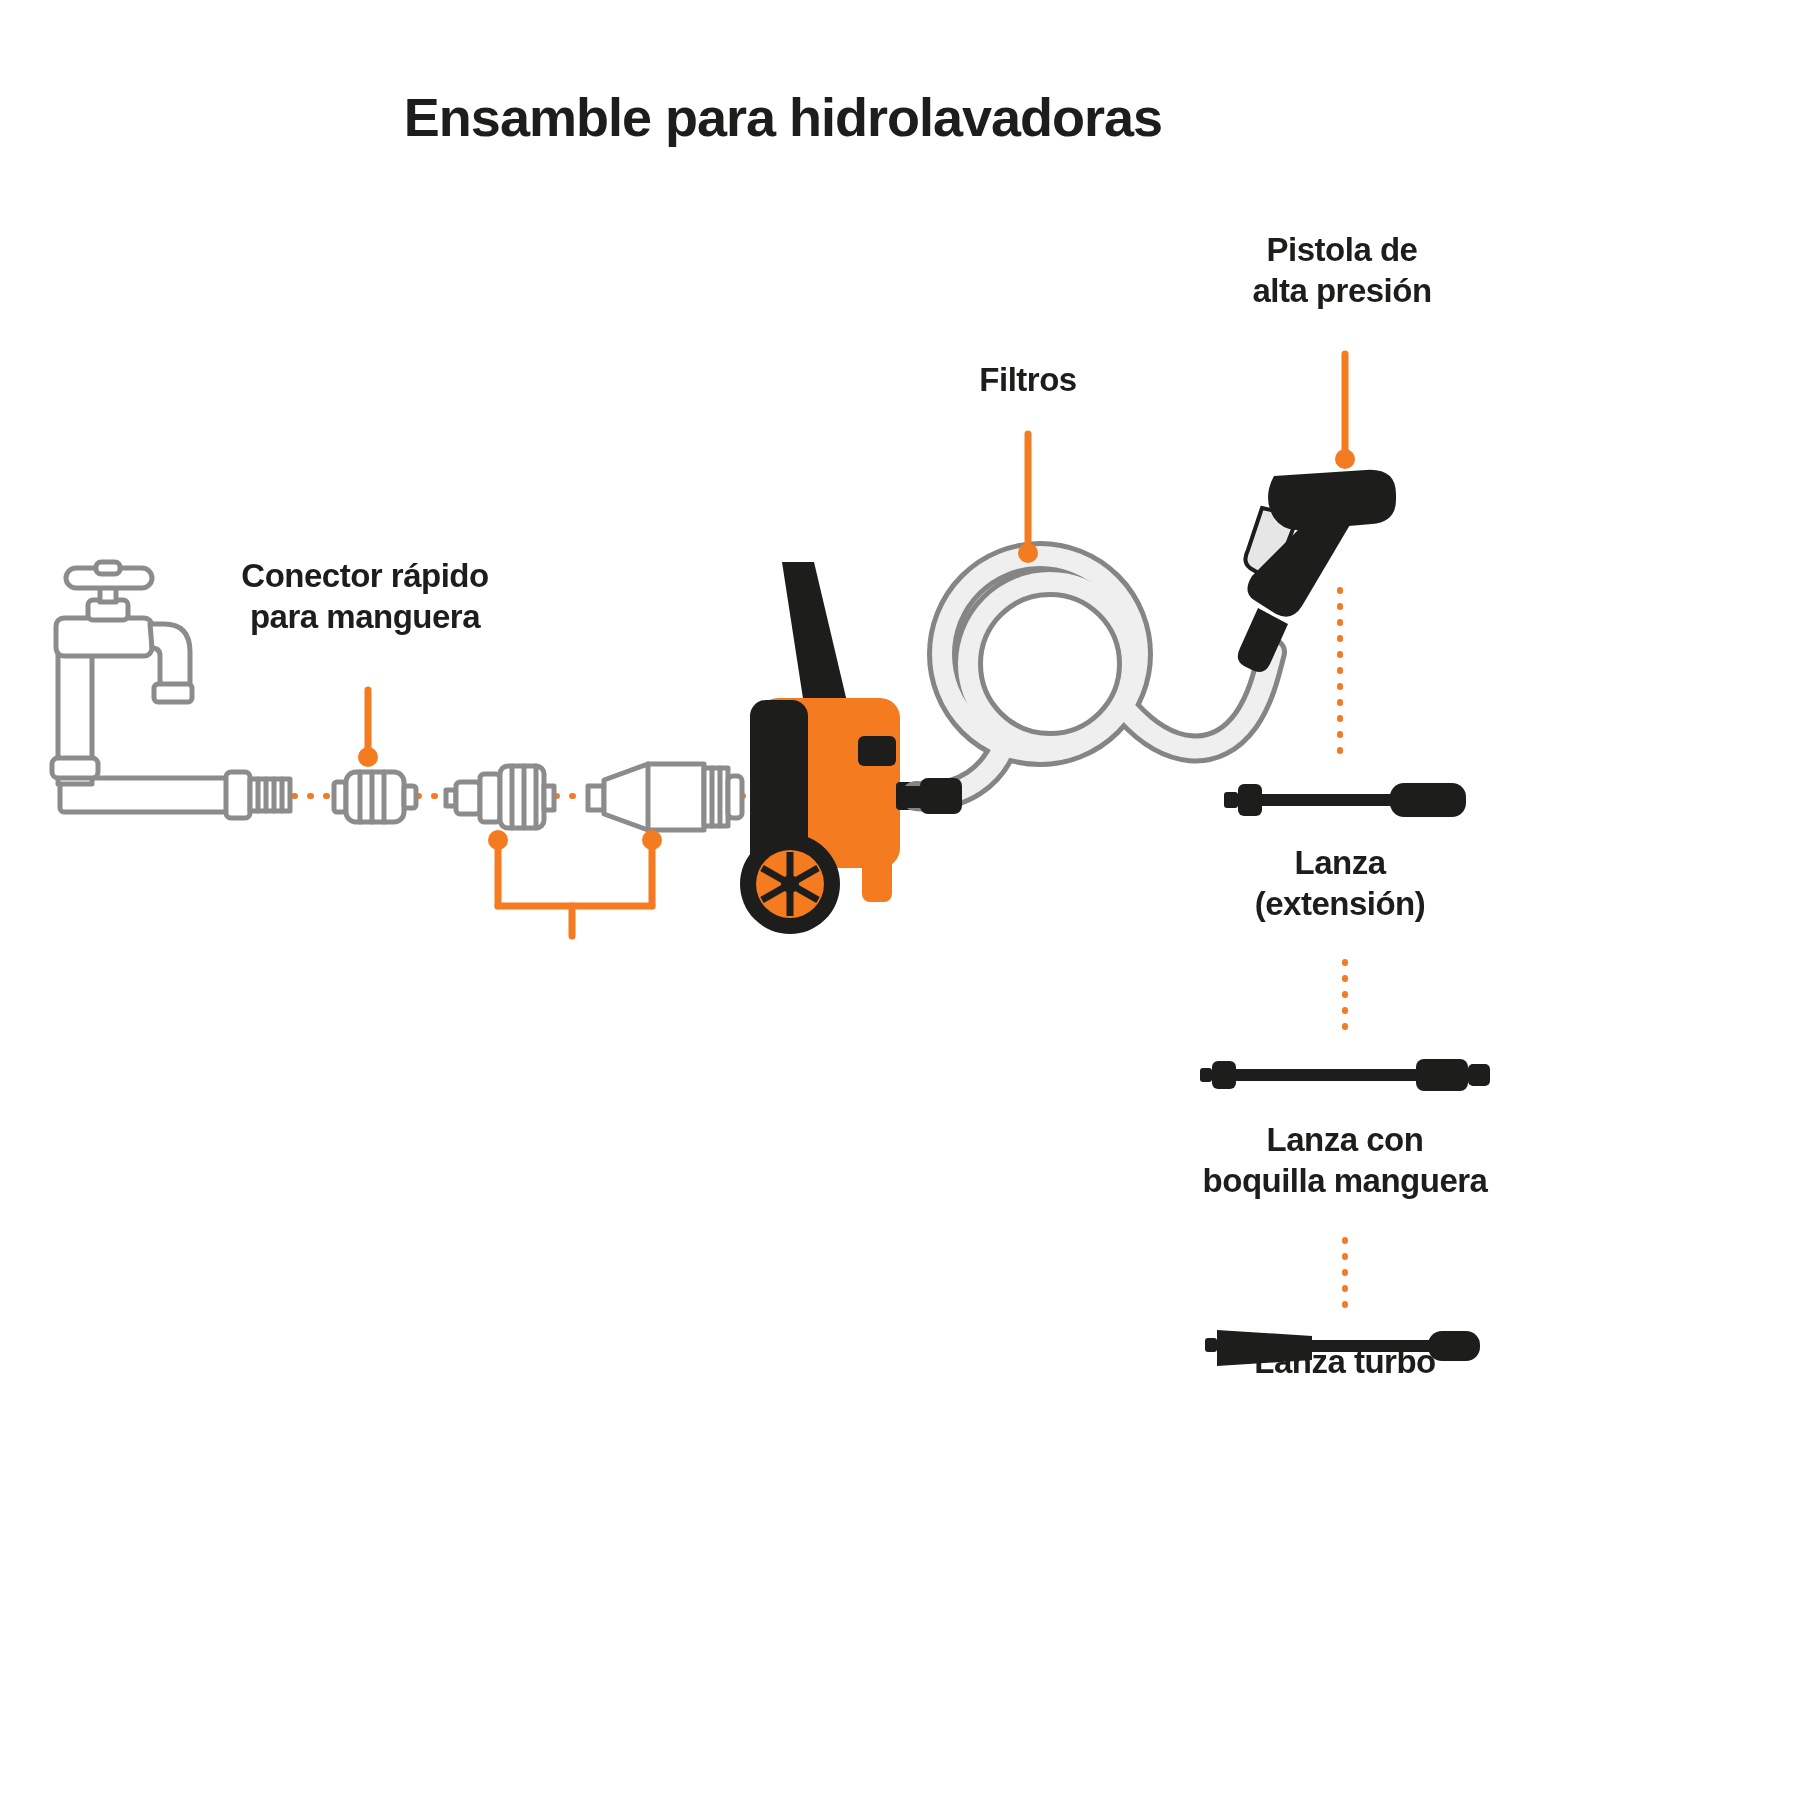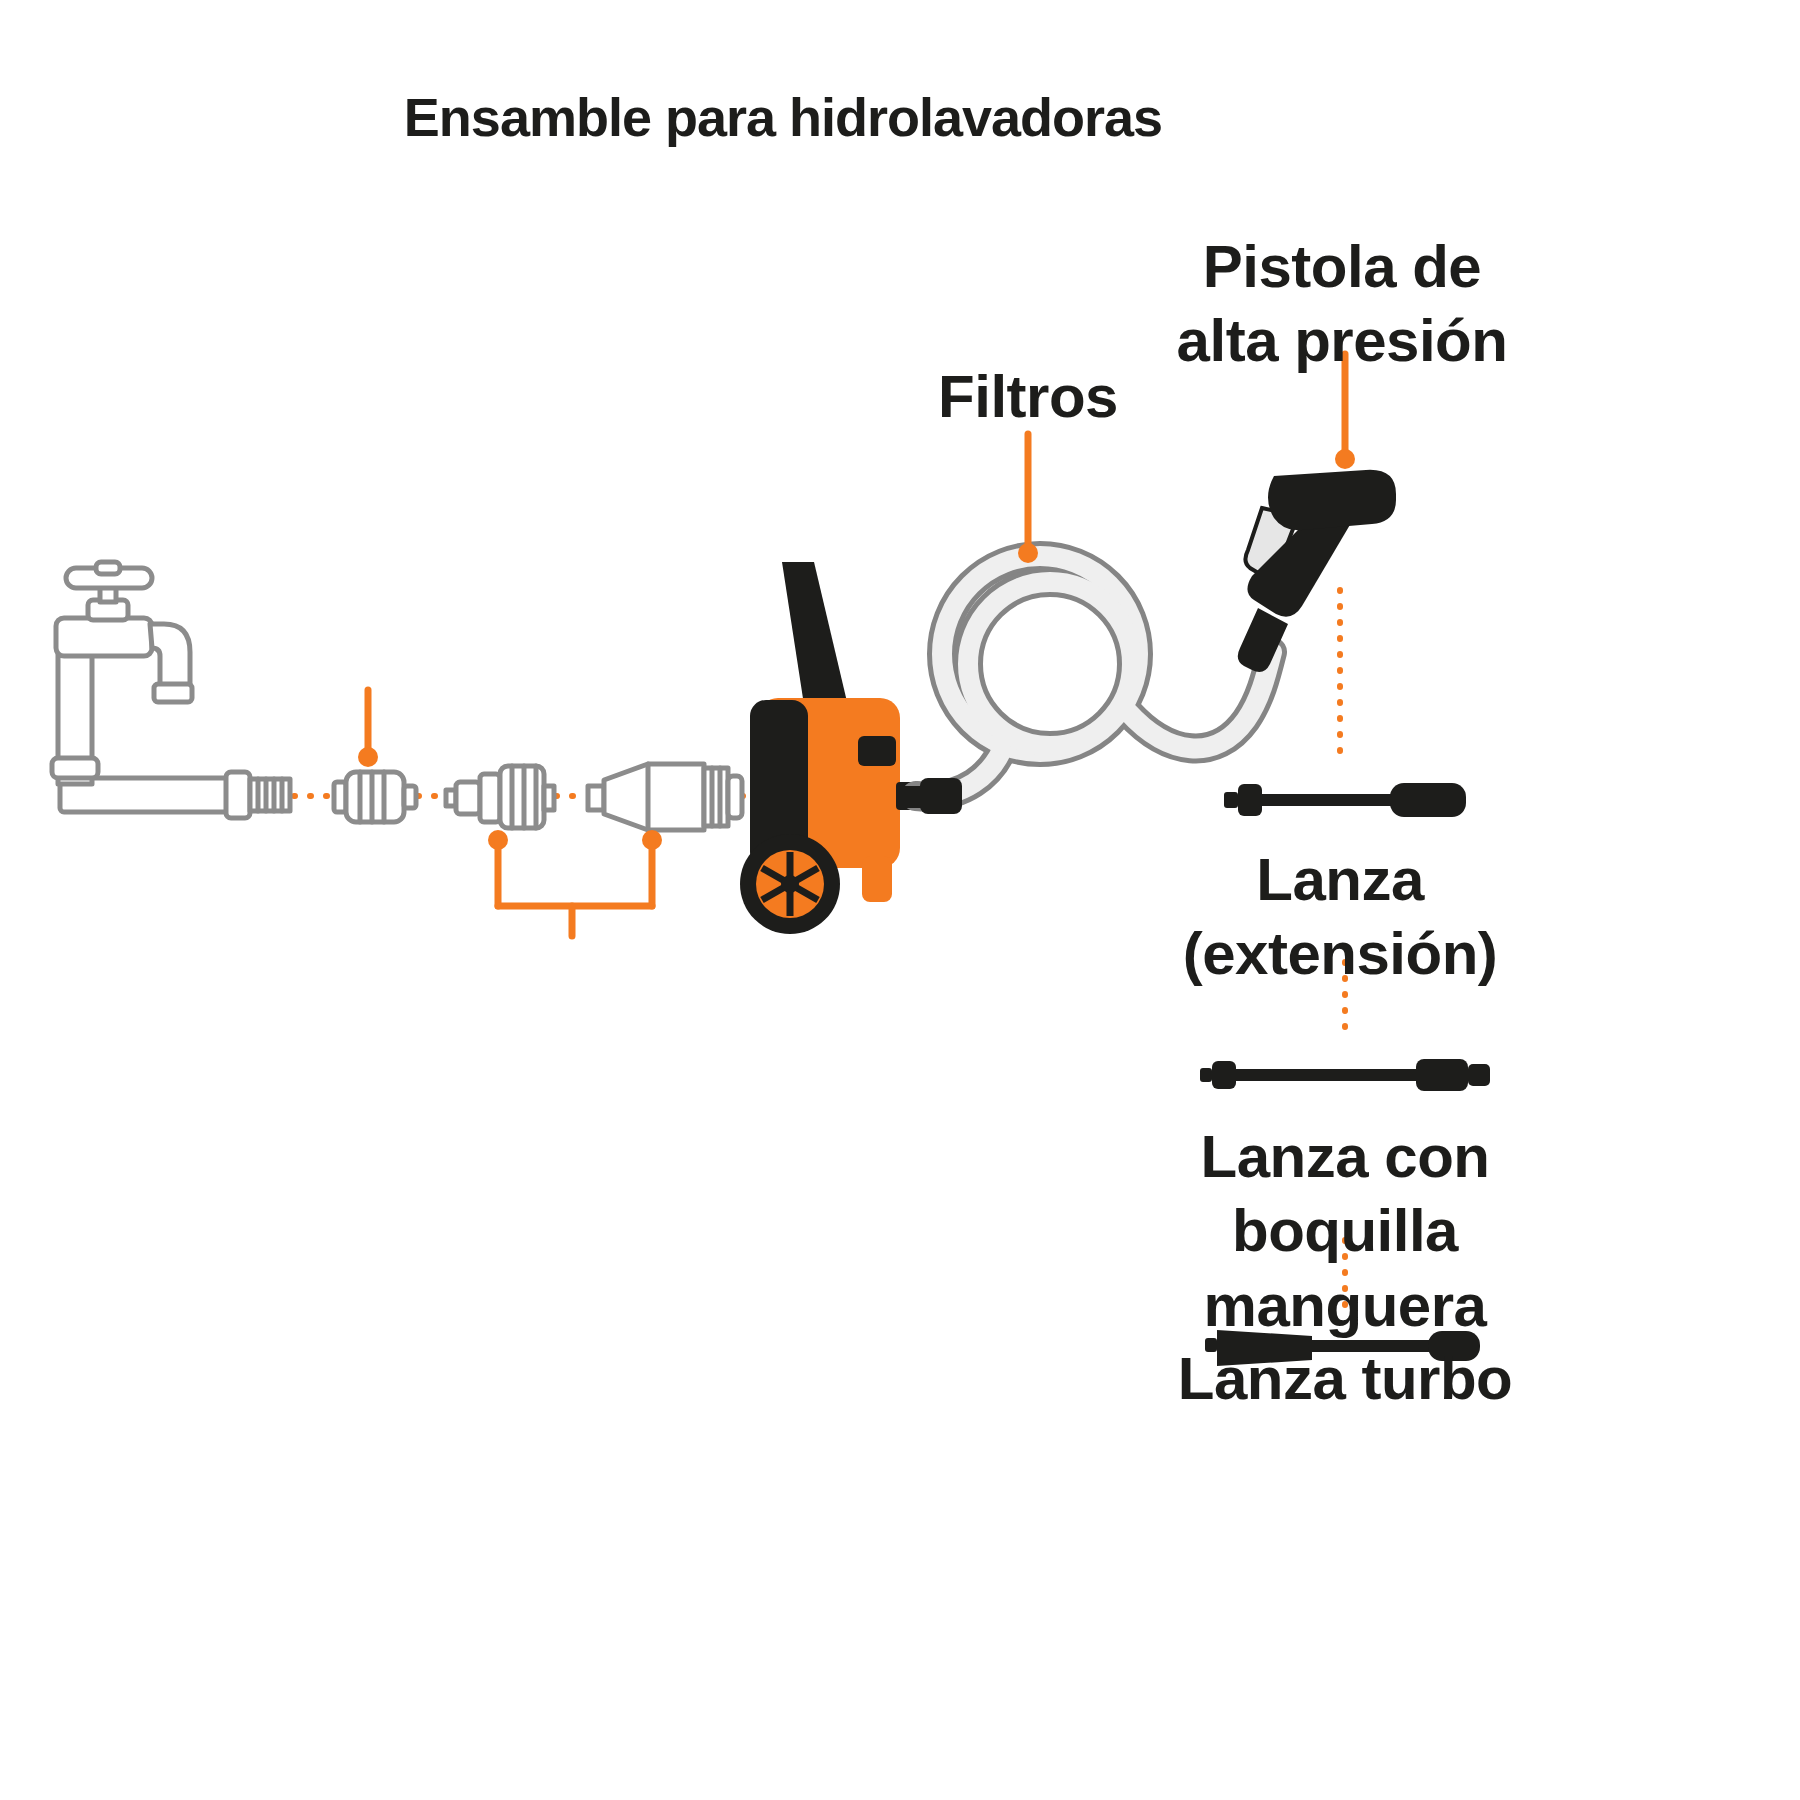--- a/index.html
+++ b/index.html
@@ -15,21 +15,21 @@
     overflow:hidden;
     font-family:"Liberation Sans", sans-serif;
     color:var(--ink);
   }
   .art{position:absolute;left:0;top:0;}
   .lbl{
     position:absolute;
     transform:translateX(-50%);
     text-align:center;
     font-weight:700;
-    font-size:60px;
+    font-size:33px;
     line-height:1.24;
     color:var(--ink);
     white-space:pre-line;
     letter-spacing:-0.5px;
   }
   .title{
     font-size:54px;
     letter-spacing:-1px;
   }
   
@@ -196,20 +196,22 @@
         <circle cx="652" cy="840" r="10"></circle>
         <line x1="652" y1="840" x2="652" y2="906"></line>
         <line x1="498" y1="906" x2="652" y2="906"></line>
         <line x1="572" y1="906" x2="572" y2="936"></line>
       </g>
     </g>
   </svg>
 
   <div class="lbl title" style="left:783px;top:84px;">Ensamble para hidrolavadoras</div>
 
+  <div class="lbl" style="left:365px;top:556px;">Conector rápido
+para manguera</div>
 
 
   <div class="lbl" style="left:1028px;top:360px;">Filtros</div>
 
   <div class="lbl" style="left:1342px;top:230px;">Pistola de
 alta presión</div>
 
   <div class="lbl" style="left:1340px;top:843px;">Lanza
 (extensión)</div>
 

